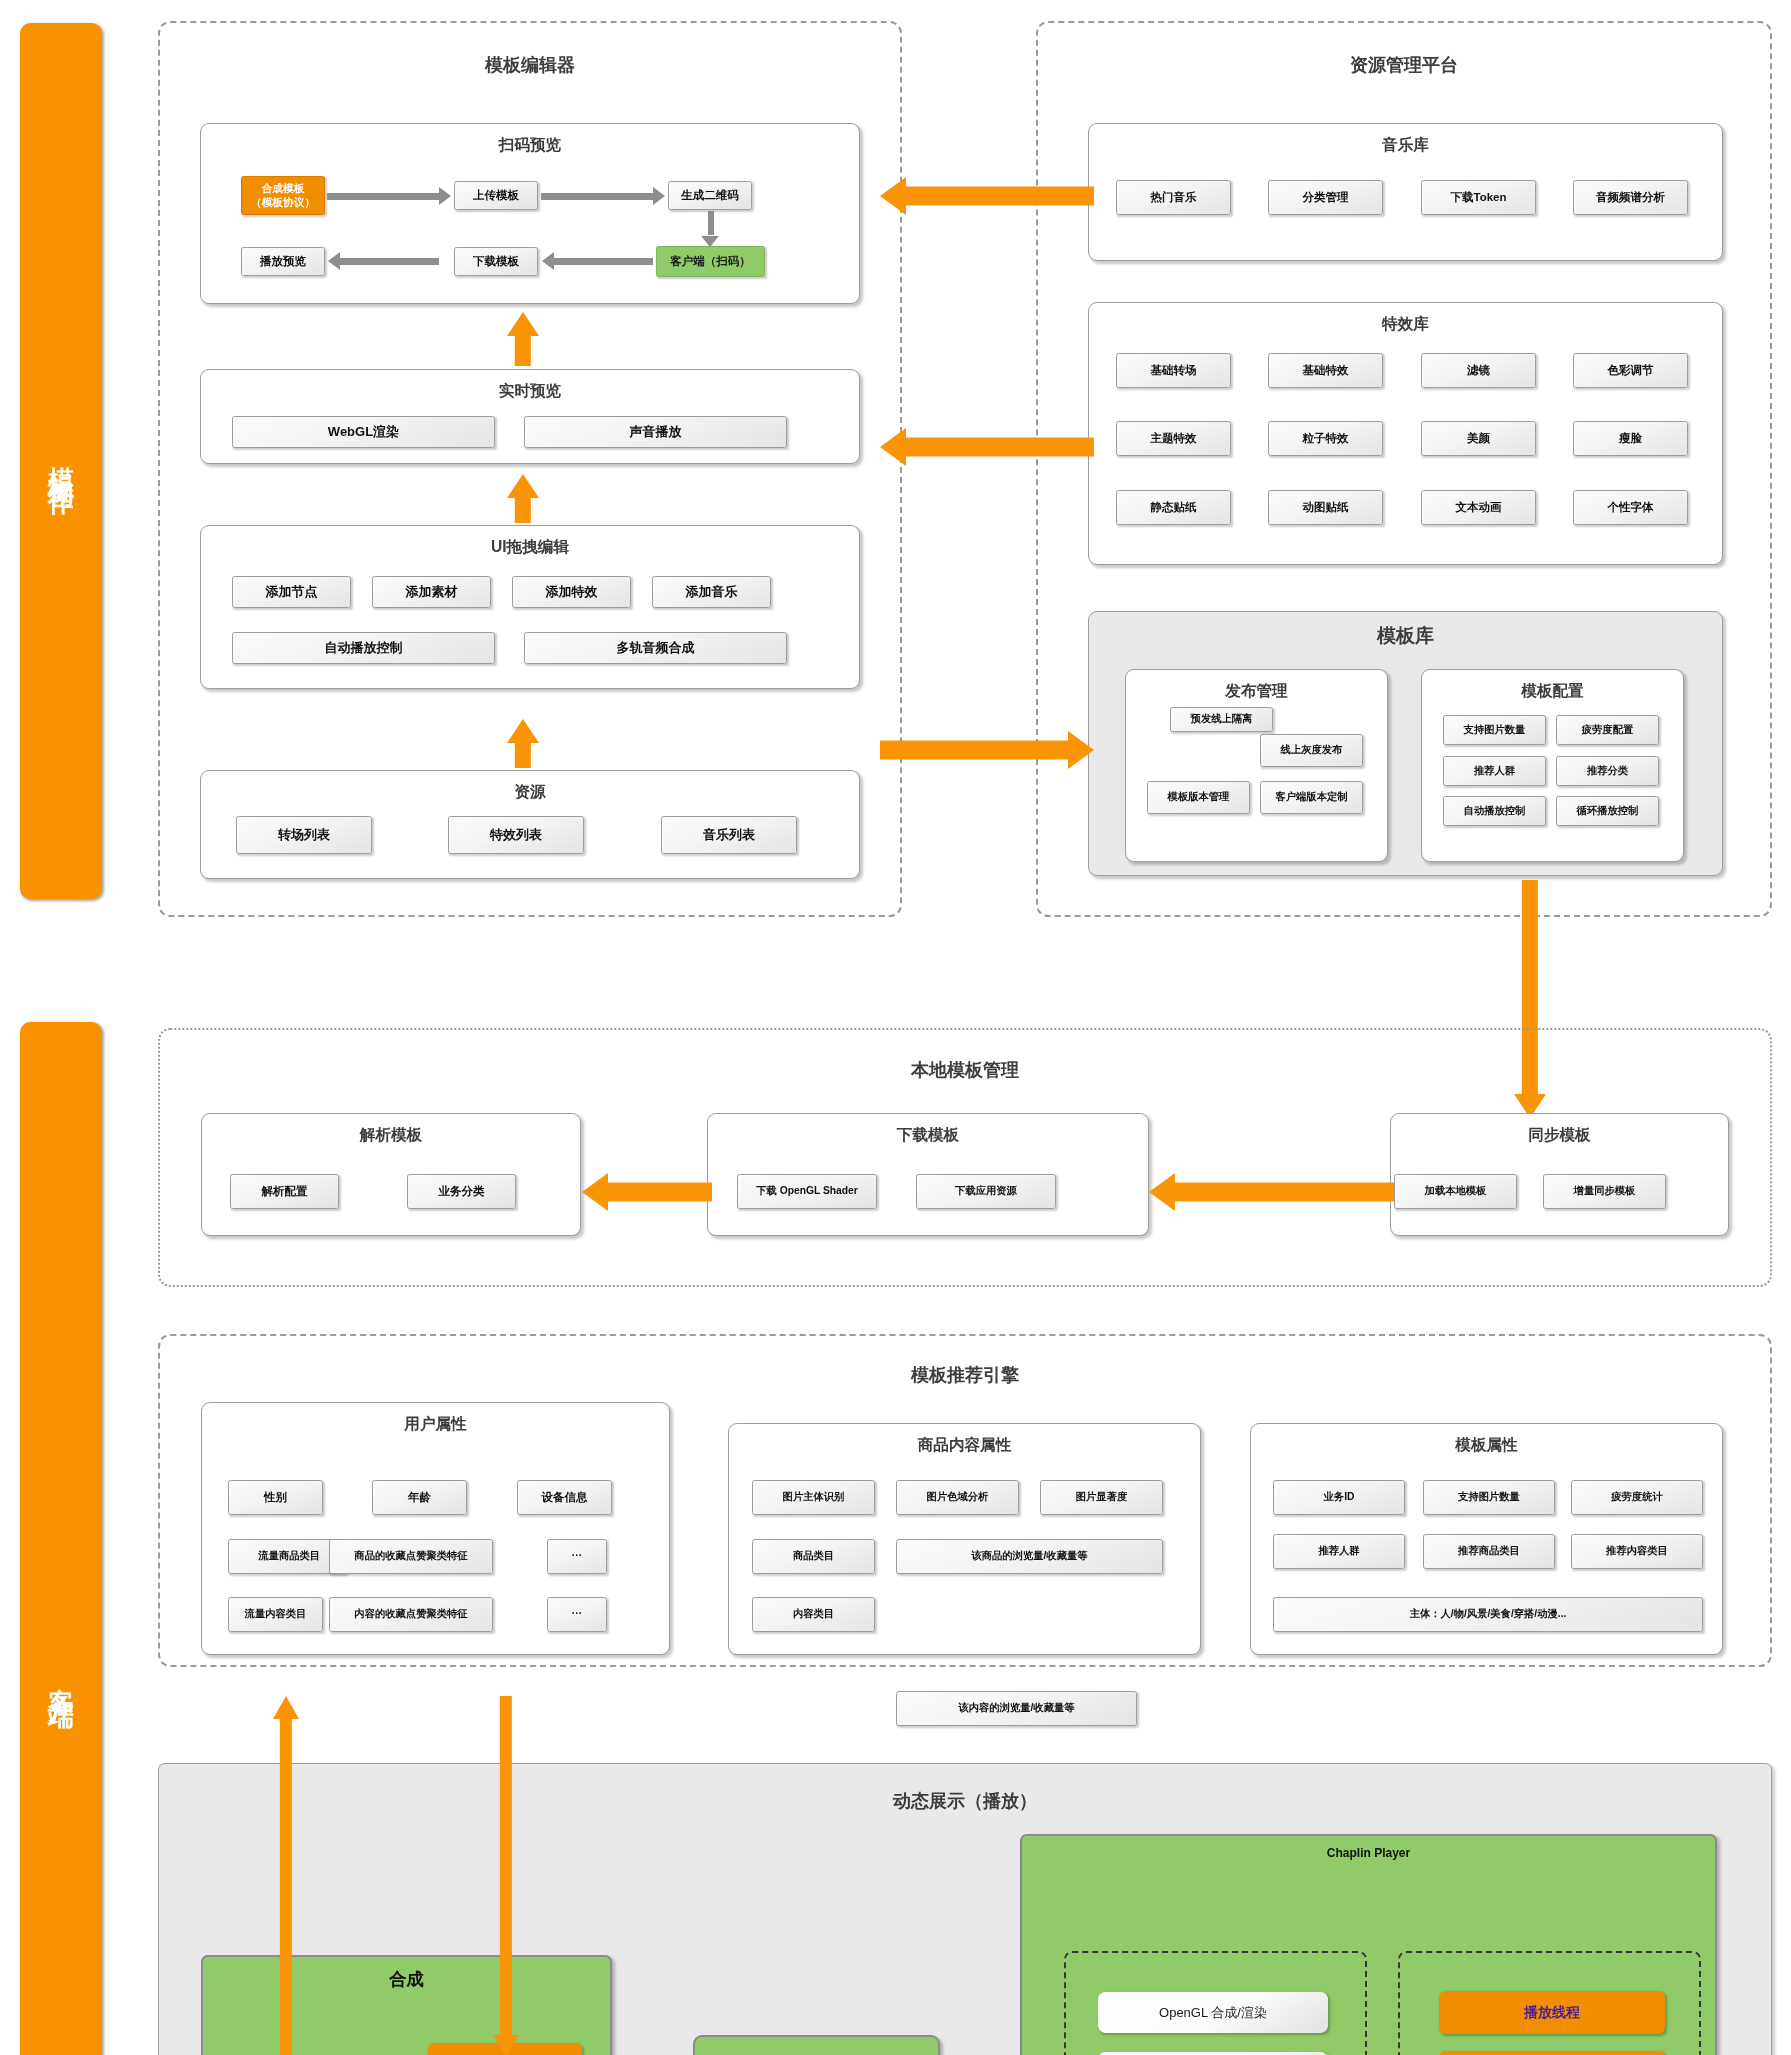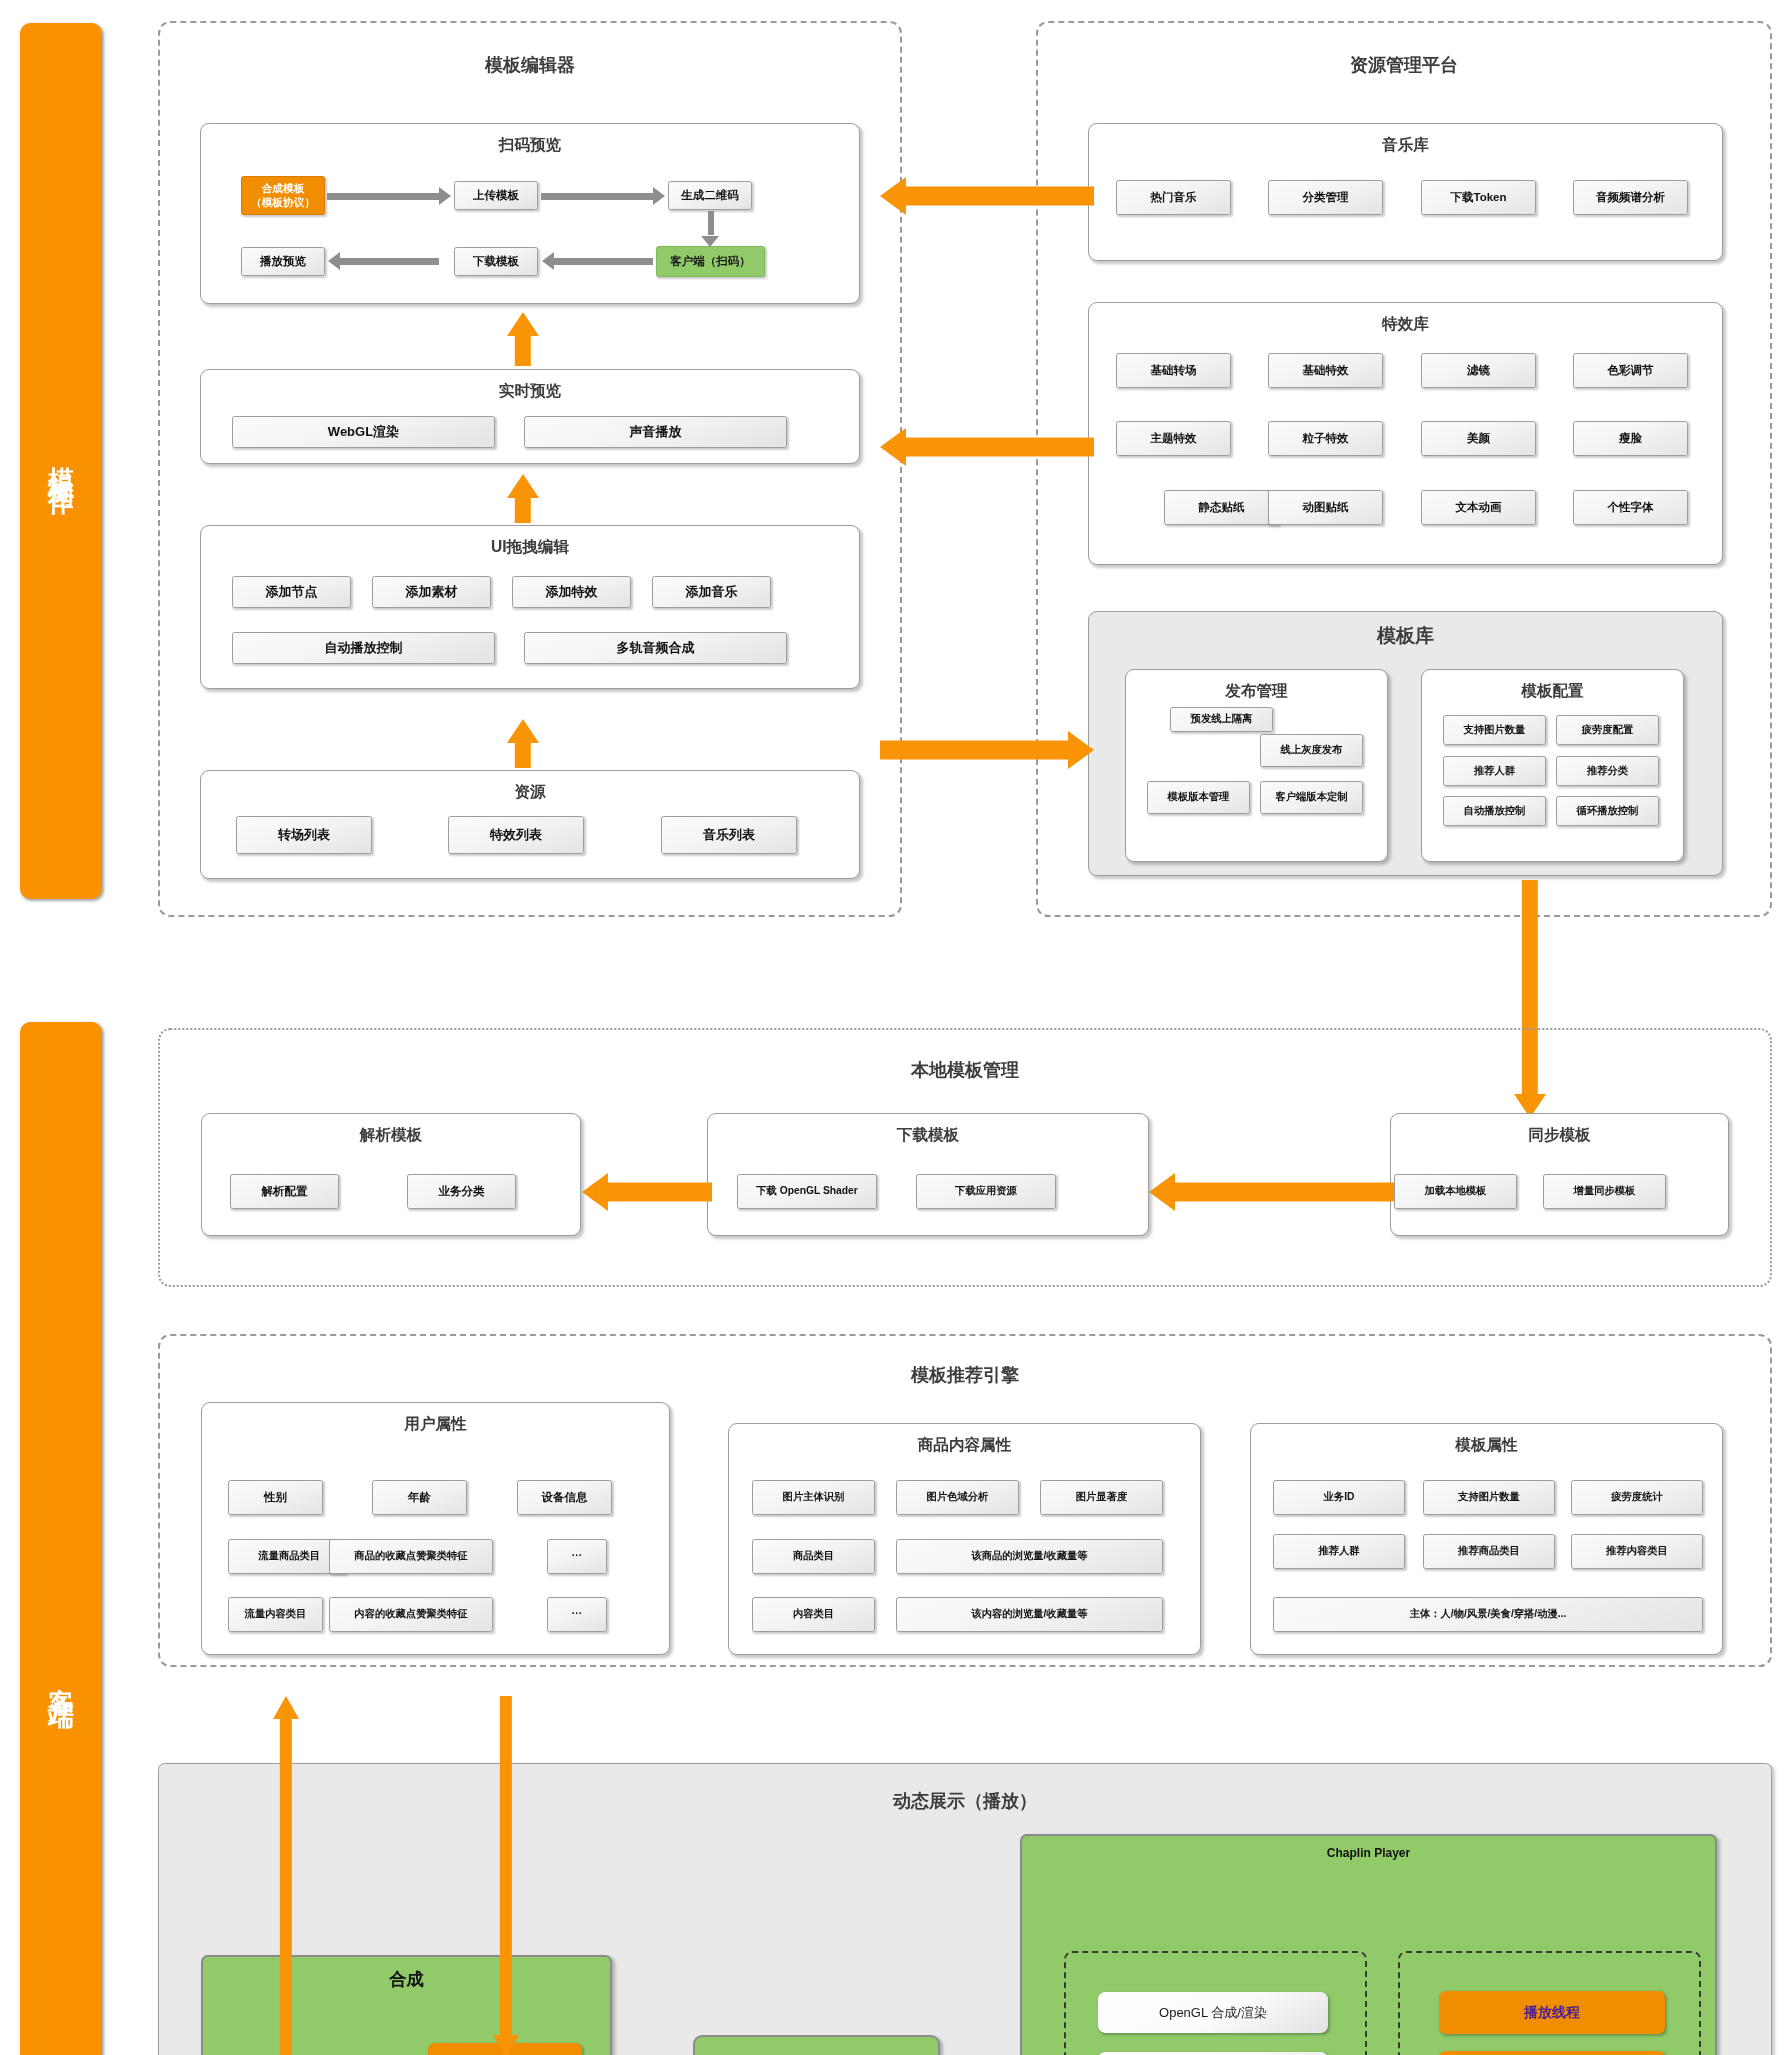--- a/index.html
+++ b/index.html
@@ -289,21 +289,21 @@
   <div class="chip" style="left:1116px; top:353px; width:115px; height:35px;">基础转场</div>
   <div class="chip" style="left:1268px; top:353px; width:115px; height:35px;">基础特效</div>
   <div class="chip" style="left:1421px; top:353px; width:115px; height:35px;">滤镜</div>
   <div class="chip" style="left:1573px; top:353px; width:115px; height:35px;">色彩调节</div>
 
   <div class="chip" style="left:1116px; top:421px; width:115px; height:35px;">主题特效</div>
   <div class="chip" style="left:1268px; top:421px; width:115px; height:35px;">粒子特效</div>
   <div class="chip" style="left:1421px; top:421px; width:115px; height:35px;">美颜</div>
   <div class="chip" style="left:1573px; top:421px; width:115px; height:35px;">瘦脸</div>
 
-  <div class="chip" style="left:1116px; top:490px; width:115px; height:35px;margin-left:48px;">静态贴纸</div>
+  <div class="chip" style="left:1116px; top:490px; width:115px; height:35px;">静态贴纸</div>
   <div class="chip" style="left:1268px; top:490px; width:115px; height:35px;">动图贴纸</div>
   <div class="chip" style="left:1421px; top:490px; width:115px; height:35px;">文本动画</div>
   <div class="chip" style="left:1573px; top:490px; width:115px; height:35px;">个性字体</div>
 
   <div class="panel panel-grey" style="left:1088px; top:611px; width:635px; height:265px;">
     <div class="panel-title big">模板库</div>
   </div>
 
   <div class="panel" style="left:1125px; top:669px; width:263px; height:193px;">
     <div class="panel-title">发布管理</div>
@@ -391,21 +391,21 @@
 
   <div class="panel" style="left:728px; top:1423px; width:473px; height:232px;">
     <div class="panel-title">商品内容属性</div>
   </div>
   <div class="chip sm" style="left:752px; top:1480px; width:123px; height:35px;">图片主体识别</div>
   <div class="chip sm" style="left:896px; top:1480px; width:123px; height:35px;">图片色域分析</div>
   <div class="chip sm" style="left:1040px; top:1480px; width:123px; height:35px;">图片显著度</div>
   <div class="chip sm" style="left:752px; top:1539px; width:123px; height:35px;">商品类目</div>
   <div class="chip sm" style="left:896px; top:1539px; width:267px; height:35px;">该商品的浏览量/收藏量等</div>
   <div class="chip sm" style="left:752px; top:1597px; width:123px; height:35px;">内容类目</div>
-  <div class="chip sm" style="left:896px; top:1597px; width:267px; height:35px;">该内容的浏览量/收藏量等</div>
+  <div class="chip sm" style="left:896px; top:1691px; width:241px; height:35px;">该内容的浏览量/收藏量等</div>
 
   <div class="panel" style="left:1250px; top:1423px; width:473px; height:232px;">
     <div class="panel-title">模板属性</div>
   </div>
   <div class="chip sm" style="left:1273px; top:1480px; width:132px; height:35px;">业务ID</div>
   <div class="chip sm" style="left:1423px; top:1480px; width:132px; height:35px;">支持图片数量</div>
   <div class="chip sm" style="left:1571px; top:1480px; width:132px; height:35px;">疲劳度统计</div>
   <div class="chip sm" style="left:1273px; top:1534px; width:132px; height:35px;">推荐人群</div>
   <div class="chip sm" style="left:1423px; top:1534px; width:132px; height:35px;">推荐商品类目</div>
   <div class="chip sm" style="left:1571px; top:1534px; width:132px; height:35px;">推荐内容类目</div>

